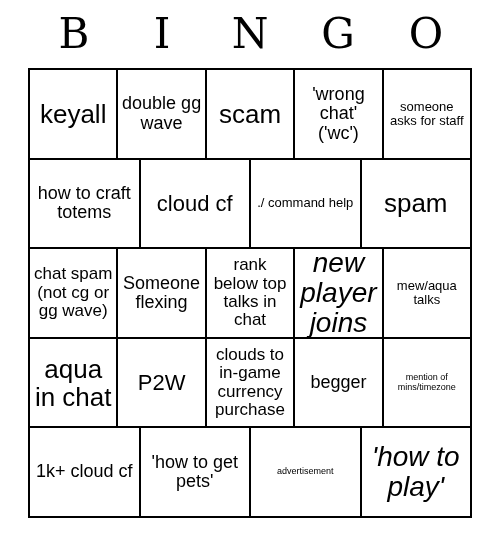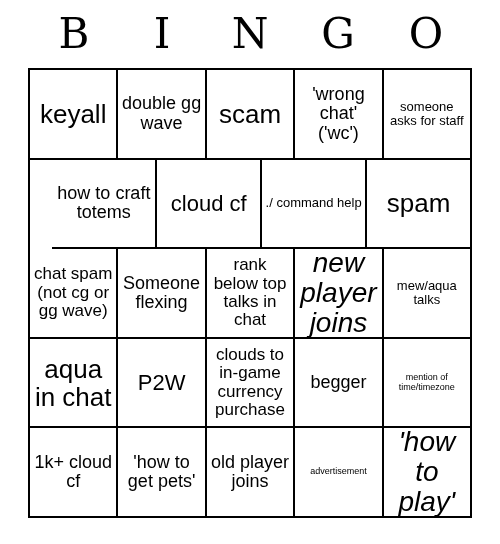--- a/index.html
+++ b/index.html
@@ -49,21 +49,20 @@
 
   
   #bingo-grid {
     width: 444px;
     height: 450px;
     box-sizing: border-box;
     border-top: 2px solid #000000;
     border-left: 2px solid #000000;
     display: flex;
     flex-direction: column;
-    align-items: flex-end;
   }
   .bingo-row {
     display: flex;
     flex-direction: row;
     flex: 1 1 0;
     min-height: 0;
   }
   .bingo-cell {
     flex: 1 1 0;
     min-width: 0;
@@ -170,33 +169,30 @@
       <div class="bingo-cell">
           <span class="cell-text fs-xxl">P2W</span>
         </div>
       <div class="bingo-cell">
           <span class="cell-text fs-xs">clouds to in-game currency purchase</span>
         </div>
       <div class="bingo-cell">
           <span class="cell-text fs-md">begger</span>
         </div>
       <div class="bingo-cell">
-          <span class="cell-text fs-xxs">mention of time/timezone</span>
+          <span class="cell-text fs-xxs">mention of mins/timezone</span>
         </div>
     </div>
 
     <div class="bingo-row">
       <div class="bingo-cell">
           <span class="cell-text fs-md">1k+ cloud cf</span>
         </div>
       <div class="bingo-cell">
           <span class="cell-text fs-md">'how to get pets'</span>
-        </div>
-      <div class="bingo-cell">
-          <span class="cell-text fs-md">old player joins</span>
         </div>
       <div class="bingo-cell">
           <span class="cell-text fs-xxs">advertisement</span>
         </div>
       <div class="bingo-cell">
           <span class="cell-text fs-lg">'how to play'</span>
         </div>
     </div>
 
   </div>

